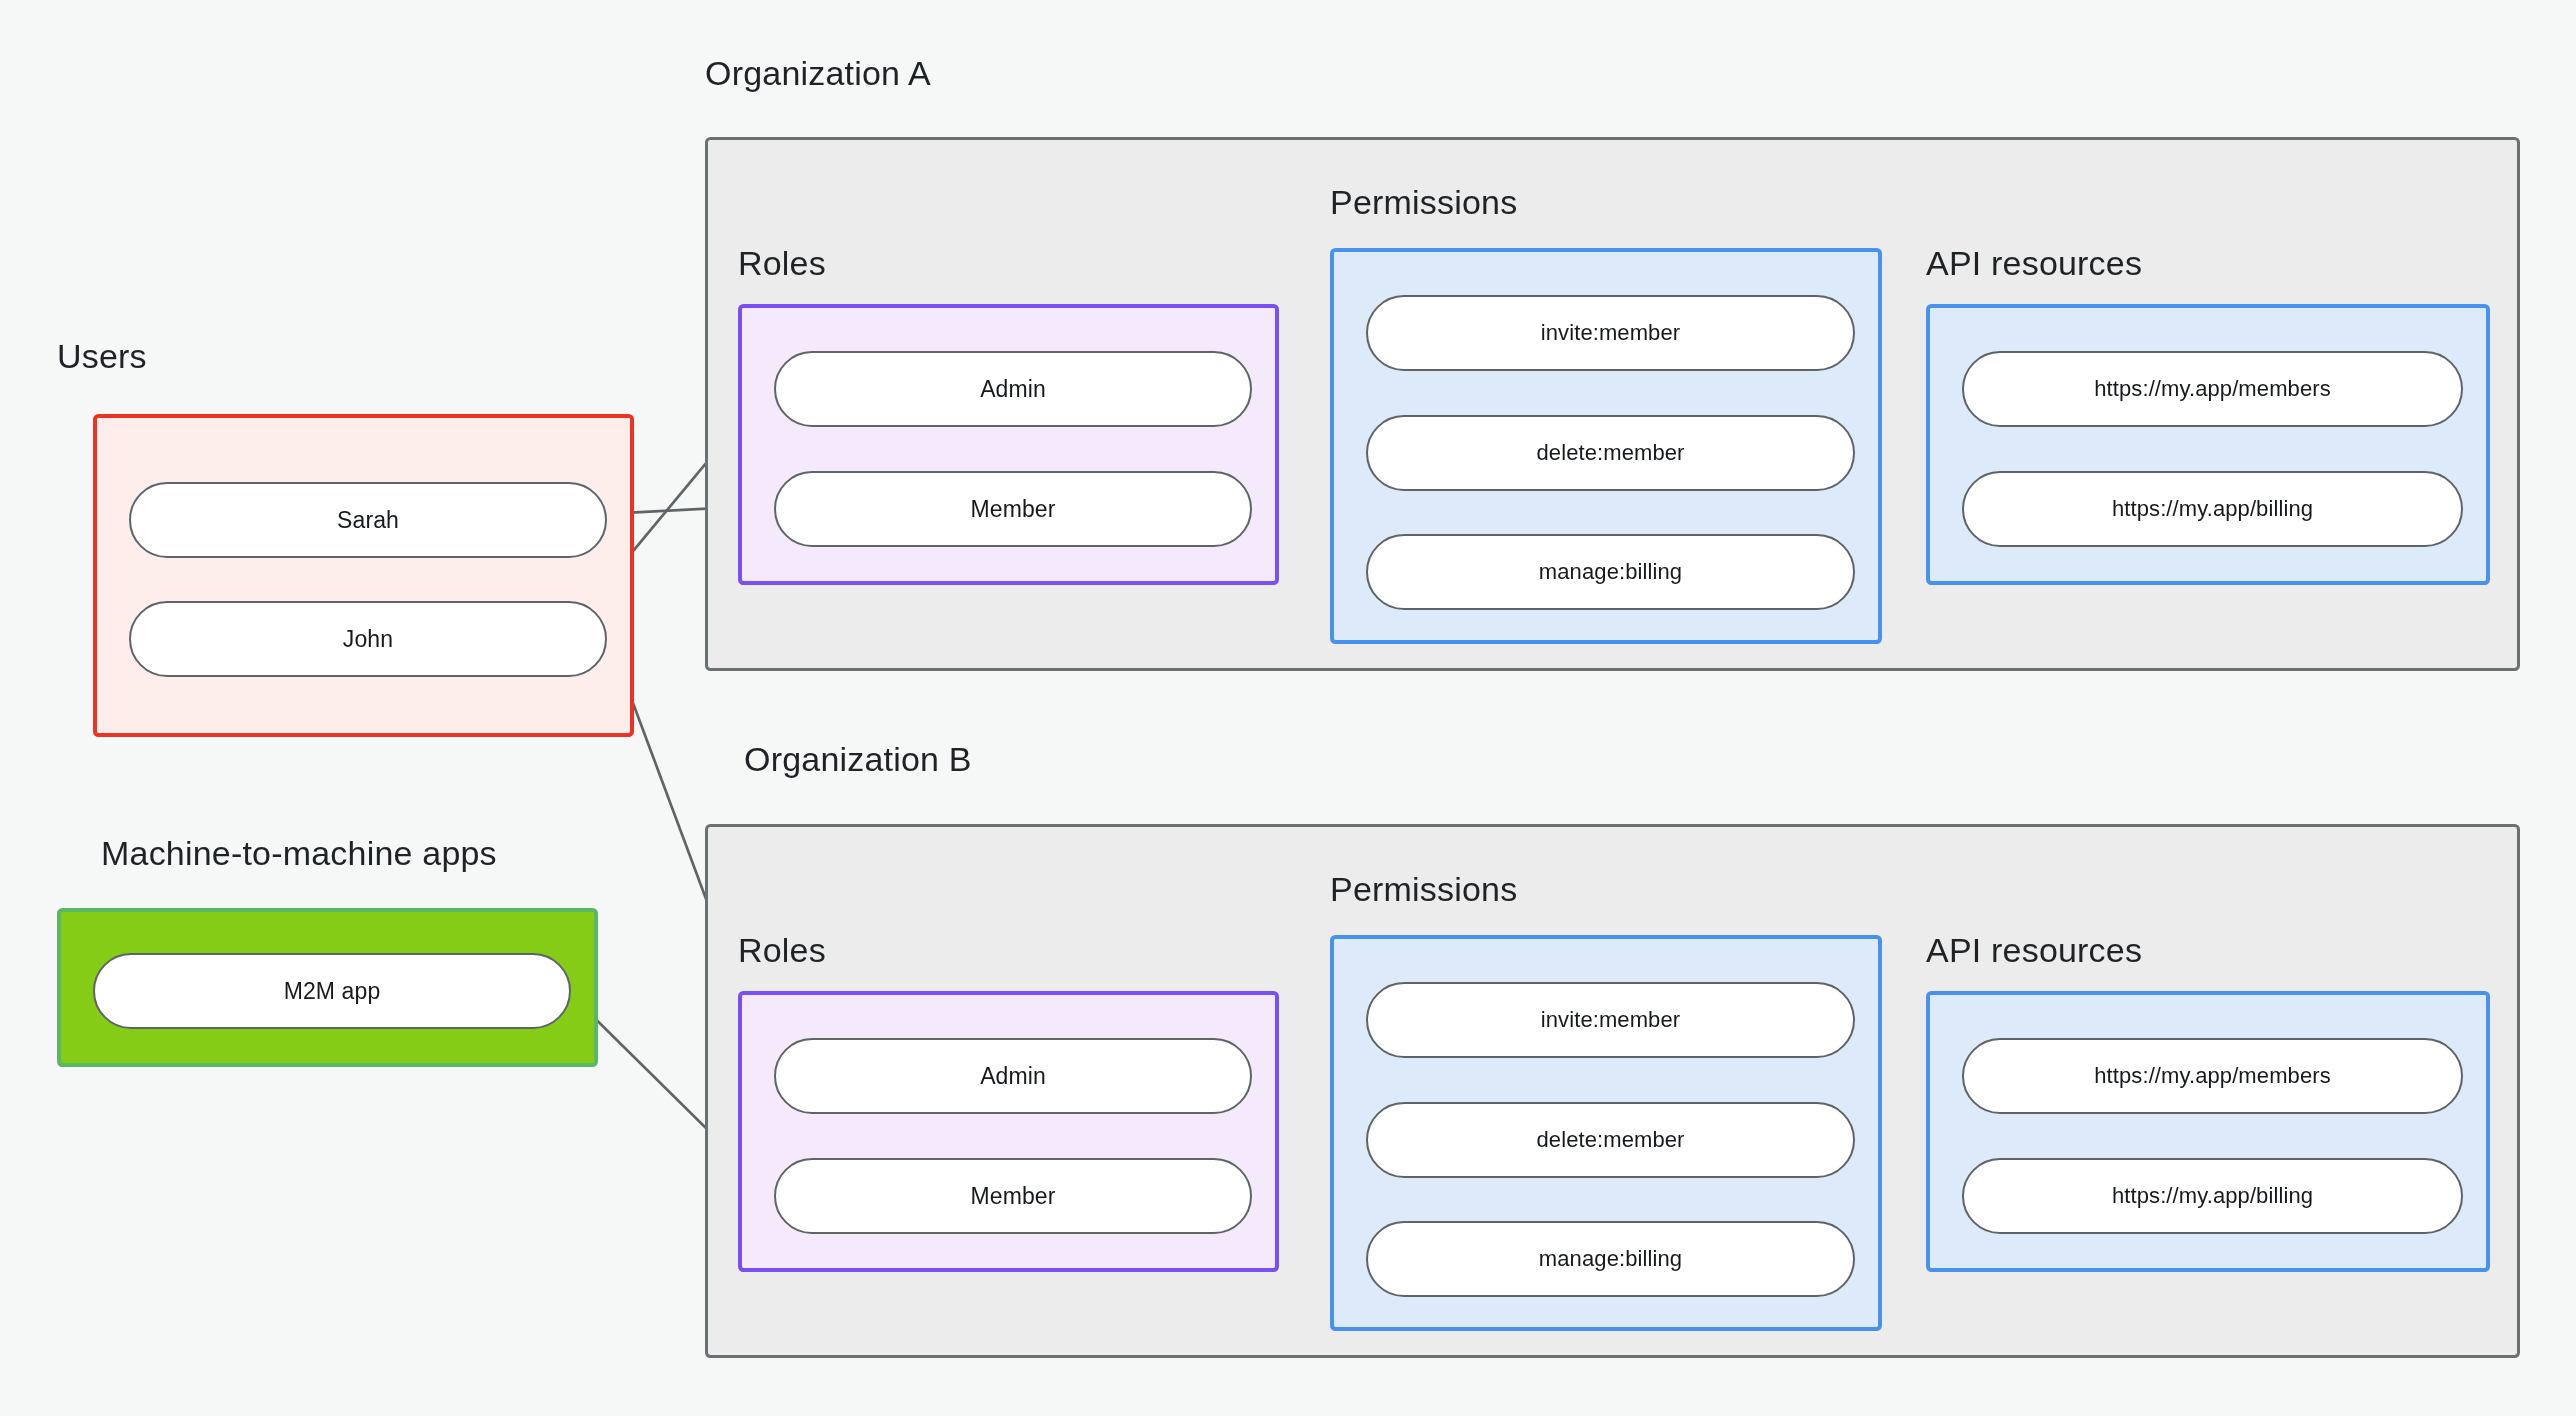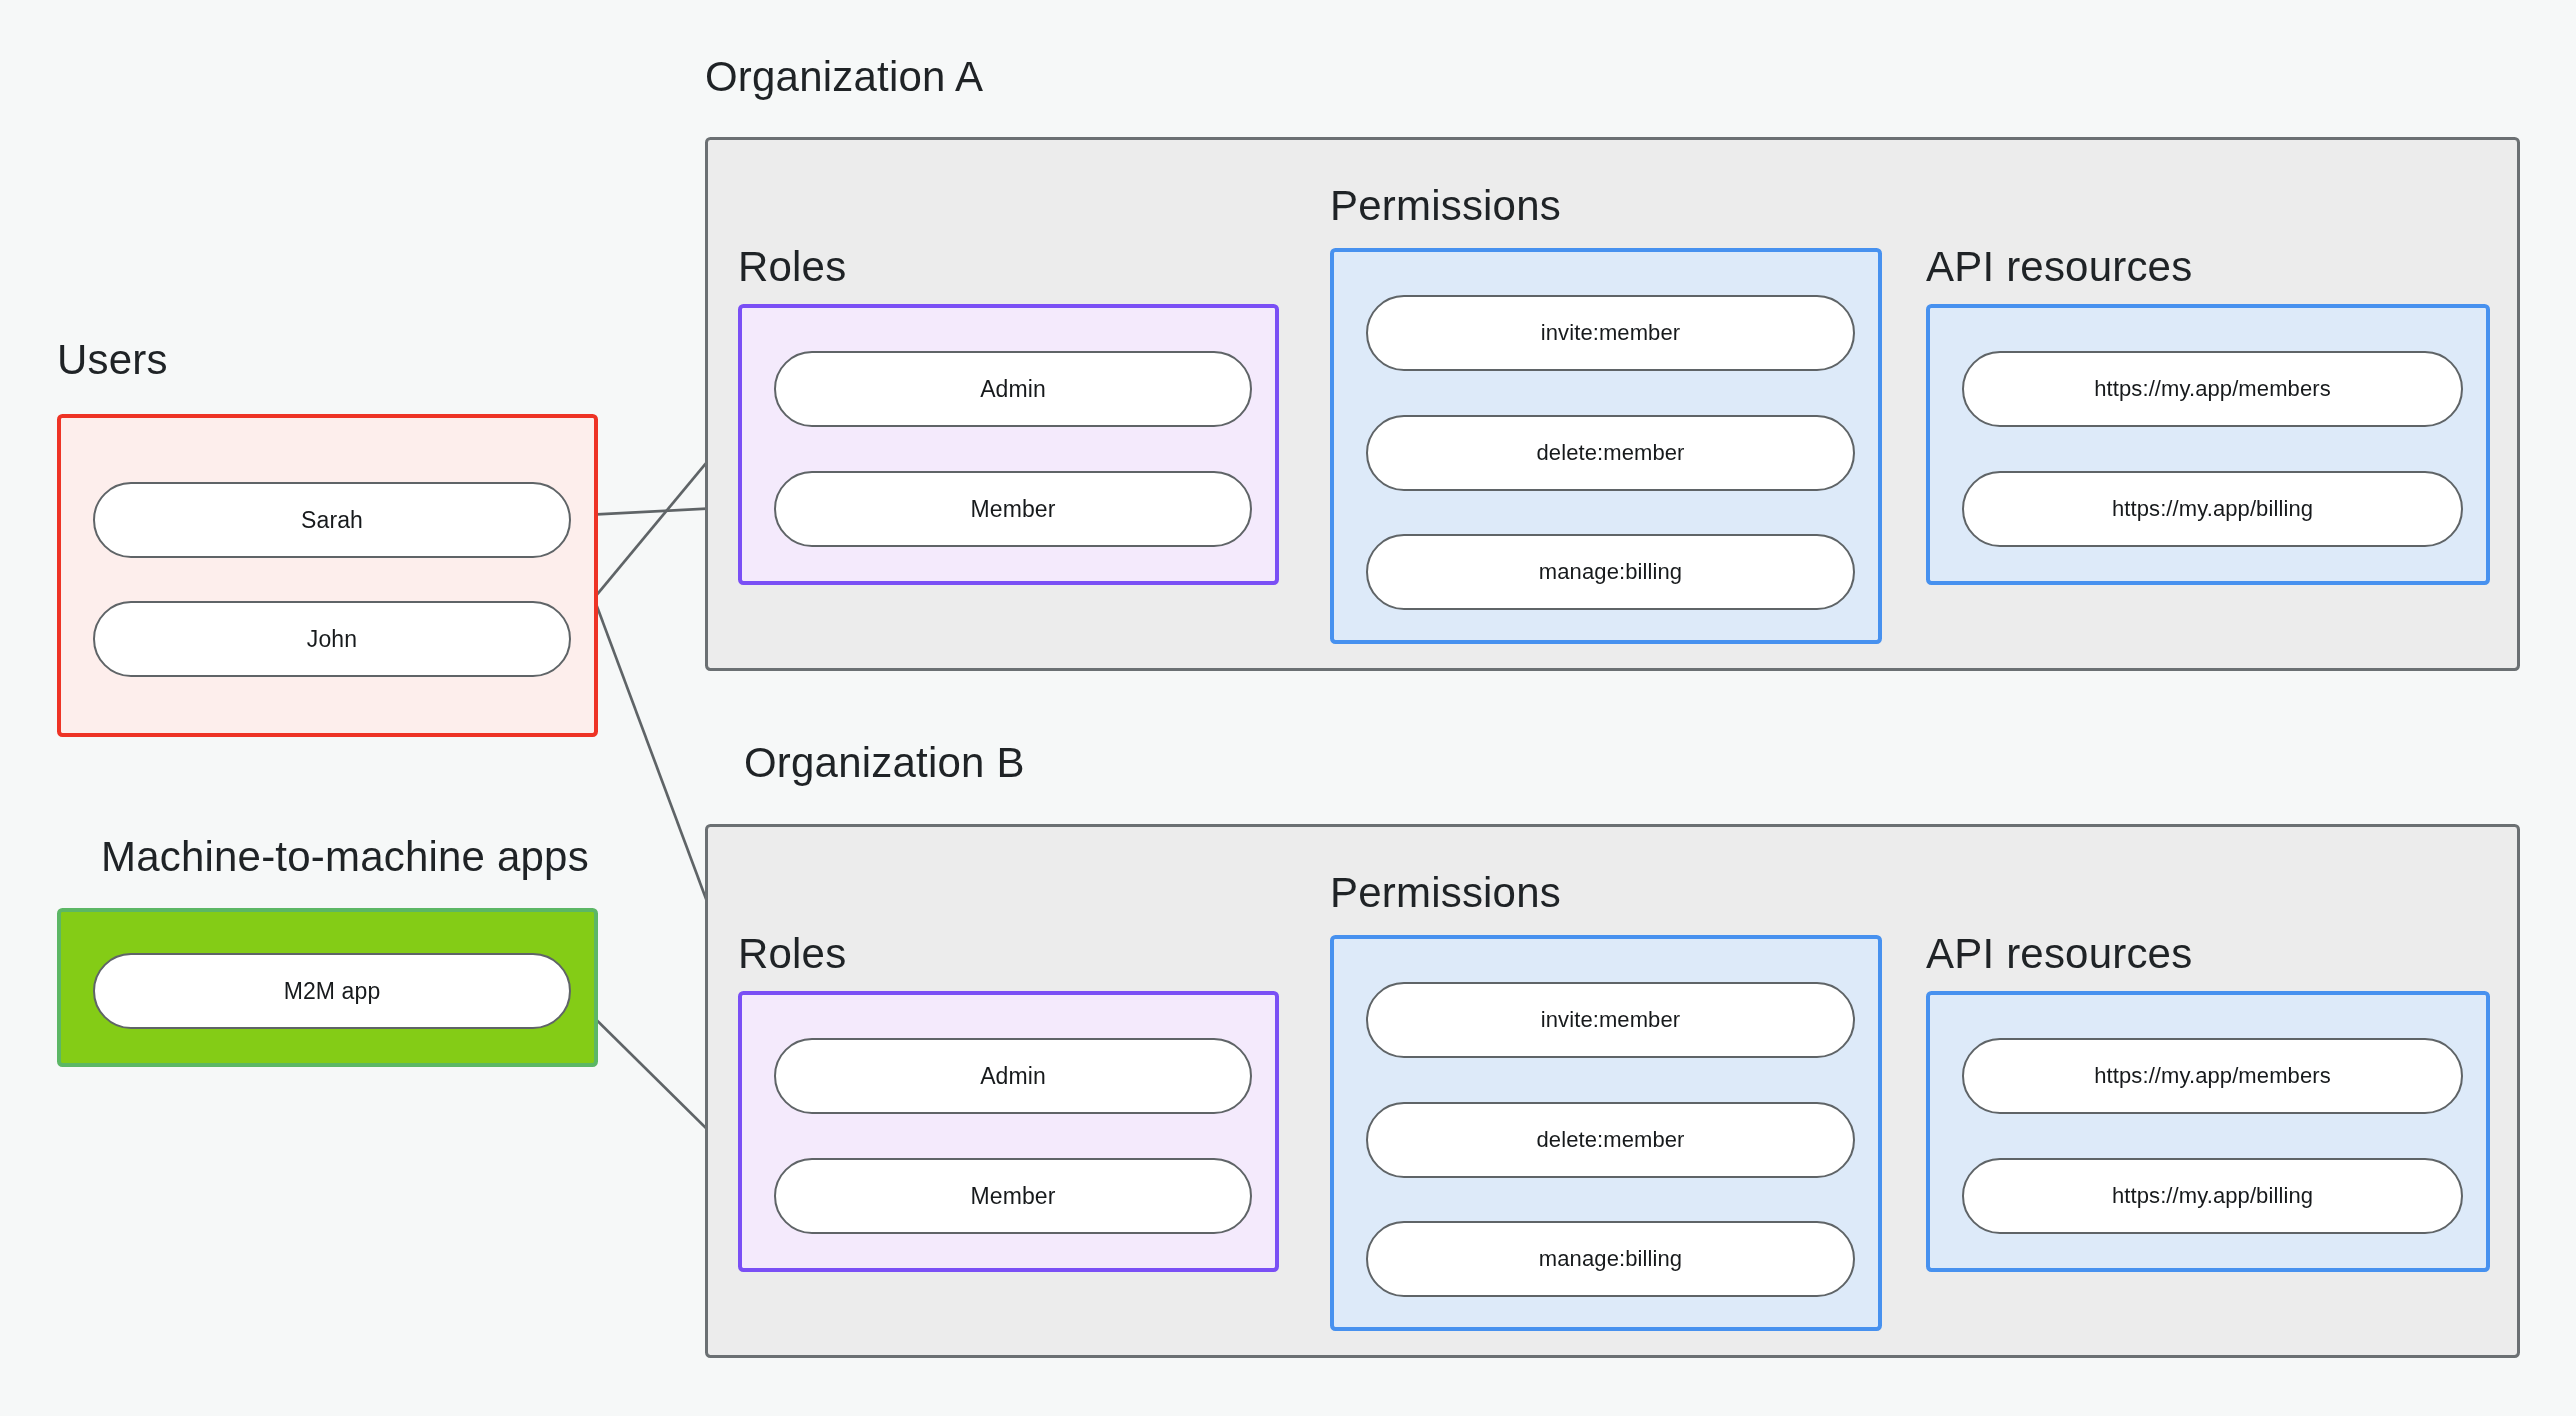--- a/index.html
+++ b/index.html
@@ -16,38 +16,39 @@
     overflow: hidden;
   }
   svg.wires {
     position: absolute;
     left: 0; top: 0;
     width: 2576px; height: 1416px;
     pointer-events: none;
   }
   .group-label {
     position: absolute;
-    font-size: 42px;
+    font-size: 34px;
     color: #1f2326;
     letter-spacing: 0.2px;
     white-space: nowrap;
     line-height: 1;
   }
   .container-box {
     position: absolute;
     box-sizing: border-box;
     border-radius: 5.4px;
   }
   .org-box {
     background: #ececec;
     border: 3.6px solid #6b7073;
   }
   .users-box {
     background: #fdeeec;
     border: 4.5px solid #ee3325;
+    margin-left: 36px;
   }
   .m2m-box {
     background: #84cc16;
     border: 4.5px solid #5cb765;
   }
   .roles-box {
     background: #f4eafc;
     border: 4.5px solid #7a4ff5;
   }
   .perm-box, .api-box {

